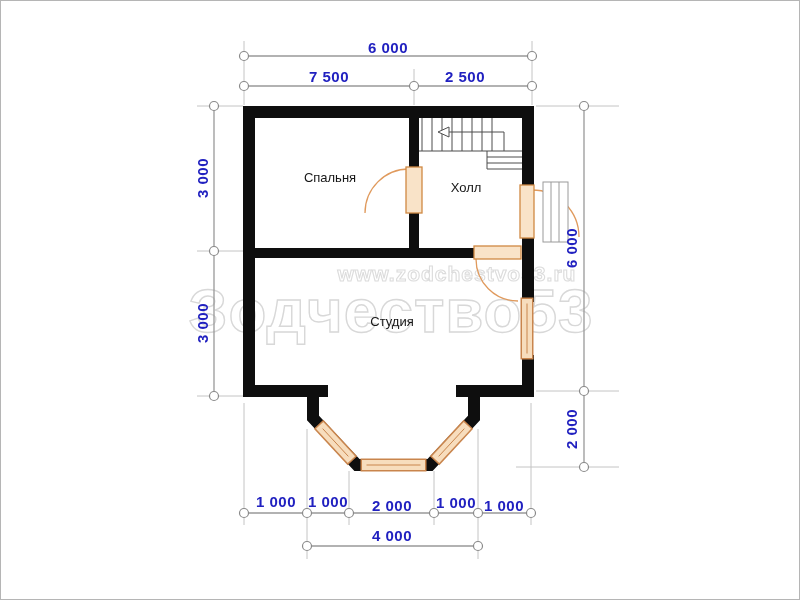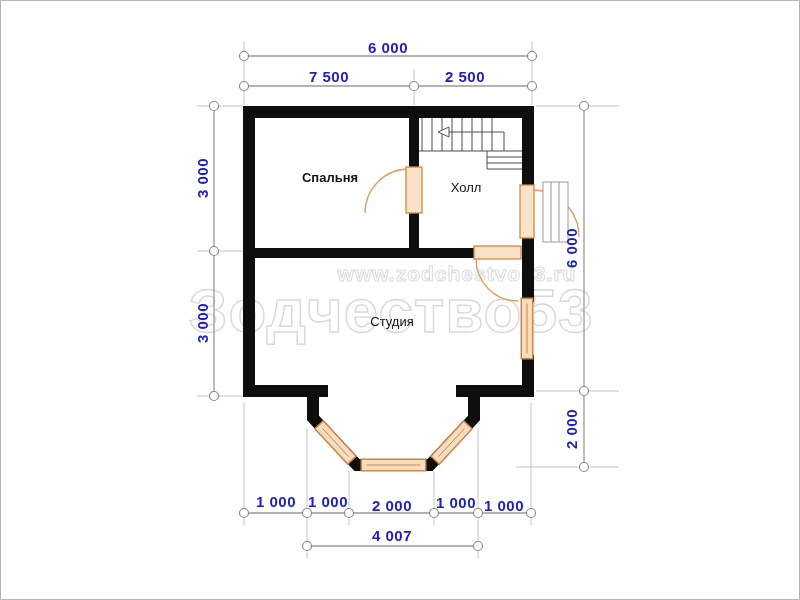--- a/index.html
+++ b/index.html
@@ -160,19 +160,19 @@
   <div class="lbl dim rot" style="left:201px;top:322px;">3 000</div>
 
   <div class="lbl dim rot" style="left:570px;top:247px;">6 000</div>
   <div class="lbl dim rot" style="left:570px;top:428px;">2 000</div>
 
   <div class="lbl dim" style="left:275px;top:500px;">1 000</div>
   <div class="lbl dim" style="left:327px;top:500px;">1 000</div>
   <div class="lbl dim" style="left:391px;top:504px;">2 000</div>
   <div class="lbl dim" style="left:455px;top:501px;">1 000</div>
   <div class="lbl dim" style="left:503px;top:504px;">1 000</div>
-  <div class="lbl dim" style="left:391px;top:534px;">4 007</div>
+  <div class="lbl dim" style="left:391px;top:534px;">4 000</div>
 
-  <div class="lbl room" style="left:329px;top:176px;font-weight:bold;">Спальня</div>
+  <div class="lbl room" style="left:329px;top:176px;">Спальня</div>
   <div class="lbl room" style="left:465px;top:186px;">Холл</div>
   <div class="lbl room" style="left:391px;top:320px;text-align:center;">Студия</div>
 
 </div>
 
 </body></html>

